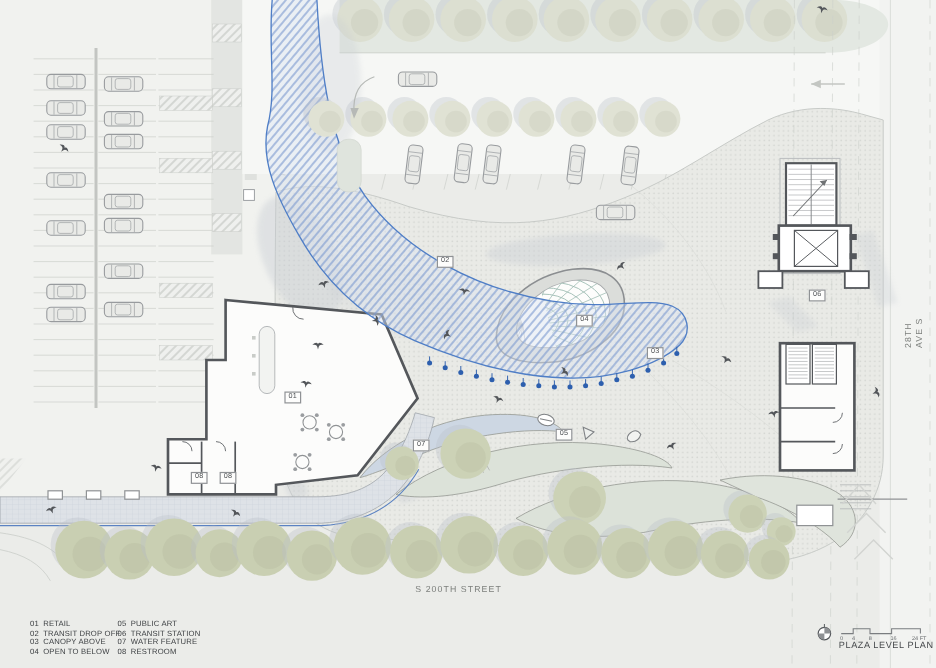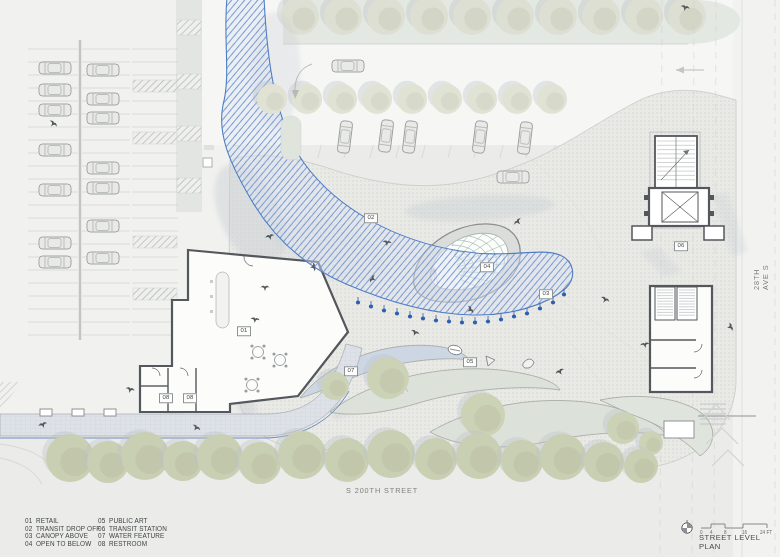--- a/index.html
+++ b/index.html
@@ -753,15 +753,15 @@
     <path d="M1,9 h10 v-4 h14 v4 h18 v-4 h24 v4" stroke="#7a7d80" stroke-width="0.9" fill="none"></path>
     <g font-size="4.6" fill="#6a6d70" font-family="Liberation Sans, sans-serif">
       <text x="0" y="14.5">0</text>
       <text x="10" y="14.5">4</text>
       <text x="24" y="14.5">8</text>
       <text x="42" y="14.5">16</text>
       <text x="60" y="14.5">24 FT</text>
     </g>
   </g>
 </svg>
-<div class="plan-title">STREET LEVEL PLAN</div>
+<div class="plan-title">PLAZA LEVEL PLAN</div>
 
 </div>
 
 </body></html>

